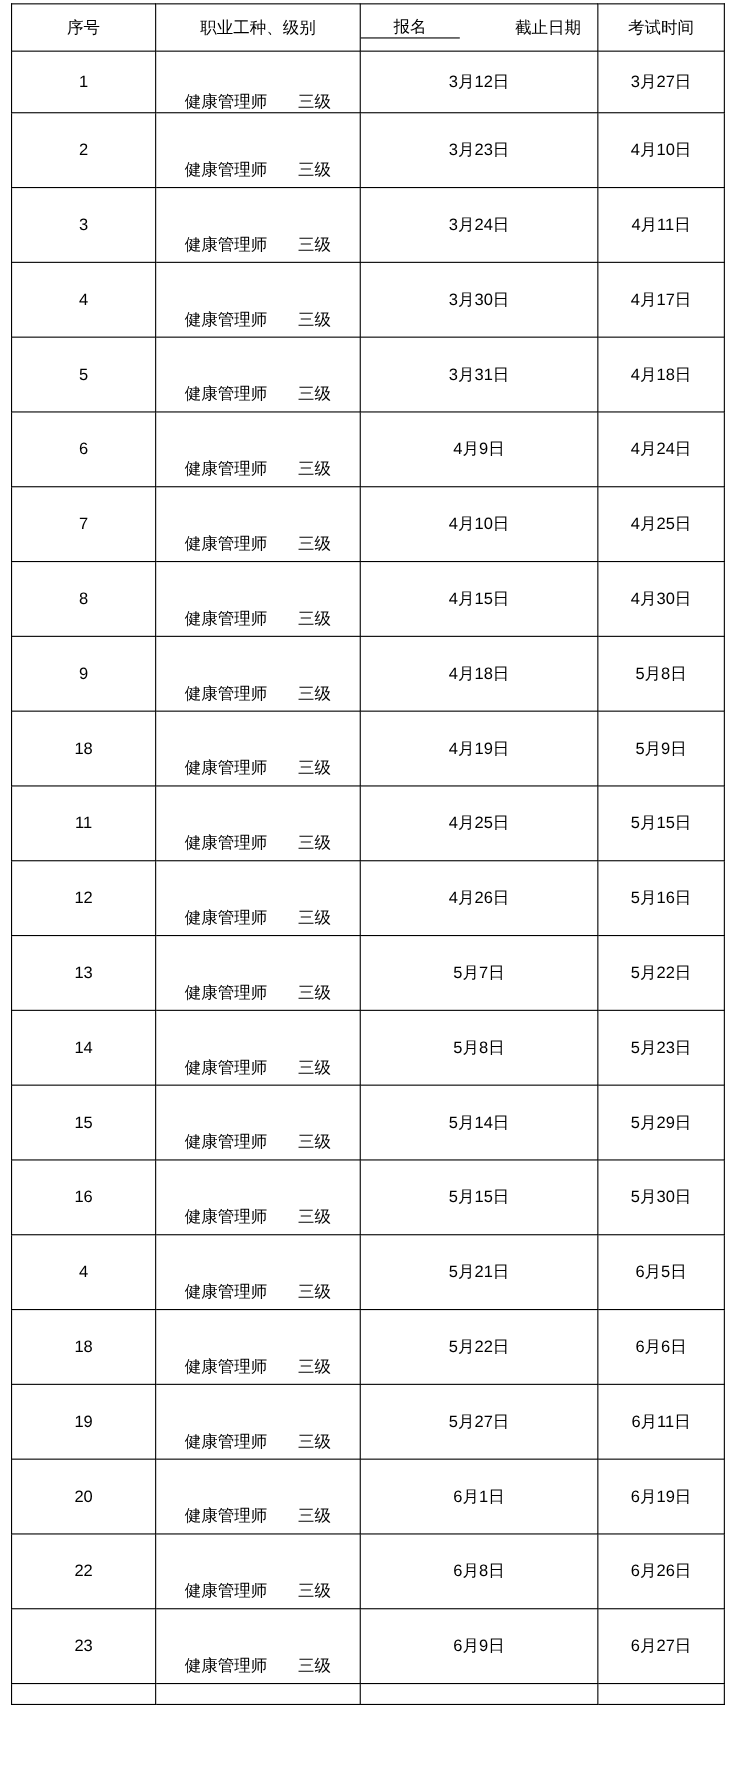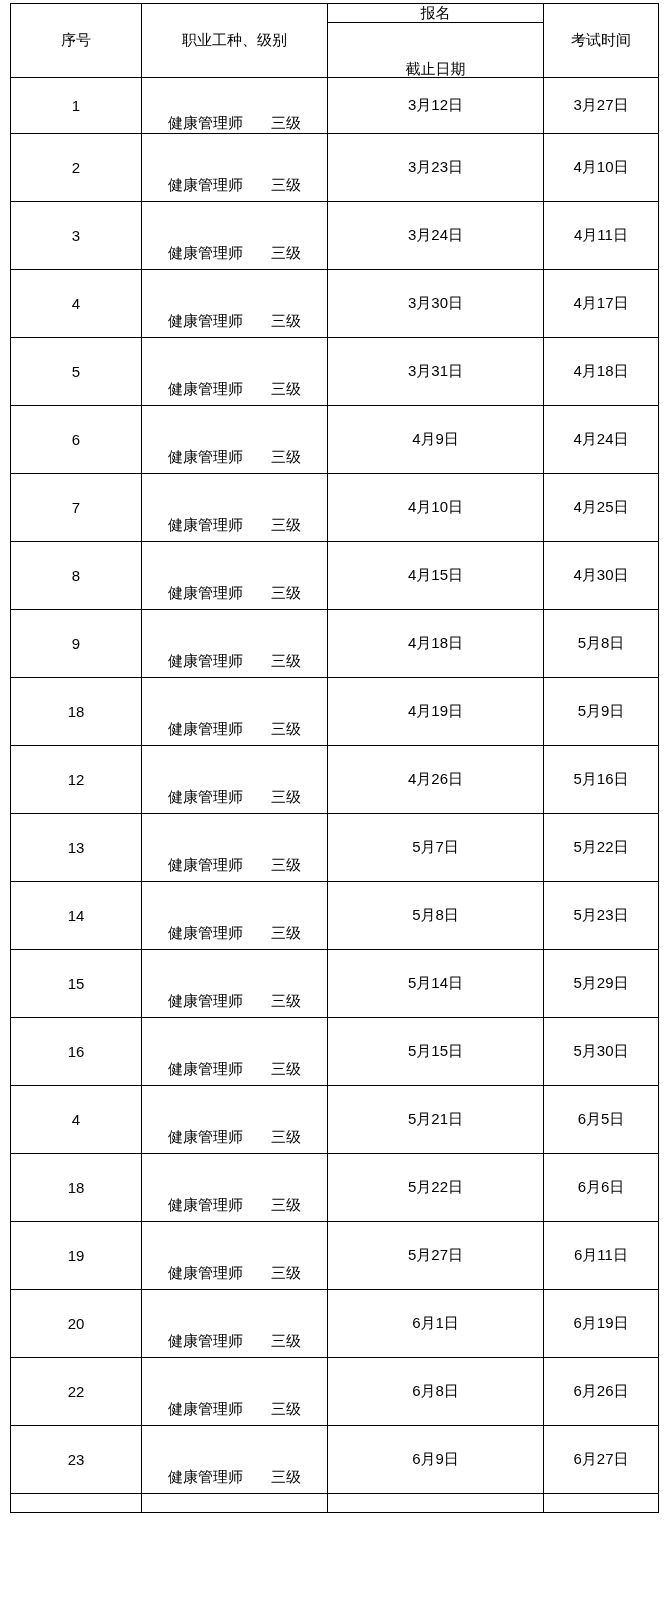--- a/index.html
+++ b/index.html
@@ -36,21 +36,21 @@
     height: 42px;
     padding: 0;
   }
   .col-seq { width: 130px; }
   .col-job { width: 185px; }
   .col-dead { width: 215px; }
   .col-time { width: 114px; }
 
   .hdr-stack {
     display: flex;
-    flex-direction: column;
+    flex-direction: row;
     align-items: center;
     justify-content: center;
     line-height: 1.0;
     gap: 36px;
   }
   .hdr-stack .line1 {
     padding: 1px 0 2px 0;
     border-bottom: 1px solid #000000;
     width: 100%;
     box-sizing: border-box;
@@ -156,20 +156,26 @@
           <td class="col-dead">4月18日</td>
           <td class="col-time">5月8日</td>
         </tr>
         <tr>
           <td class="col-seq">18</td>
           <td class="col-job job-cell"><span class="job-name">健康管理师</span><span class="job-level">三级</span></td>
           <td class="col-dead">4月19日</td>
           <td class="col-time">5月9日</td>
         </tr>
         <tr>
+          <td class="col-seq">11</td>
+          <td class="col-job job-cell"><span class="job-name">健康管理师</span><span class="job-level">三级</span></td>
+          <td class="col-dead">4月25日</td>
+          <td class="col-time">5月15日</td>
+        </tr>
+        <tr>
           <td class="col-seq">12</td>
           <td class="col-job job-cell"><span class="job-name">健康管理师</span><span class="job-level">三级</span></td>
           <td class="col-dead">4月26日</td>
           <td class="col-time">5月16日</td>
         </tr>
         <tr>
           <td class="col-seq">13</td>
           <td class="col-job job-cell"><span class="job-name">健康管理师</span><span class="job-level">三级</span></td>
           <td class="col-dead">5月7日</td>
           <td class="col-time">5月22日</td>

